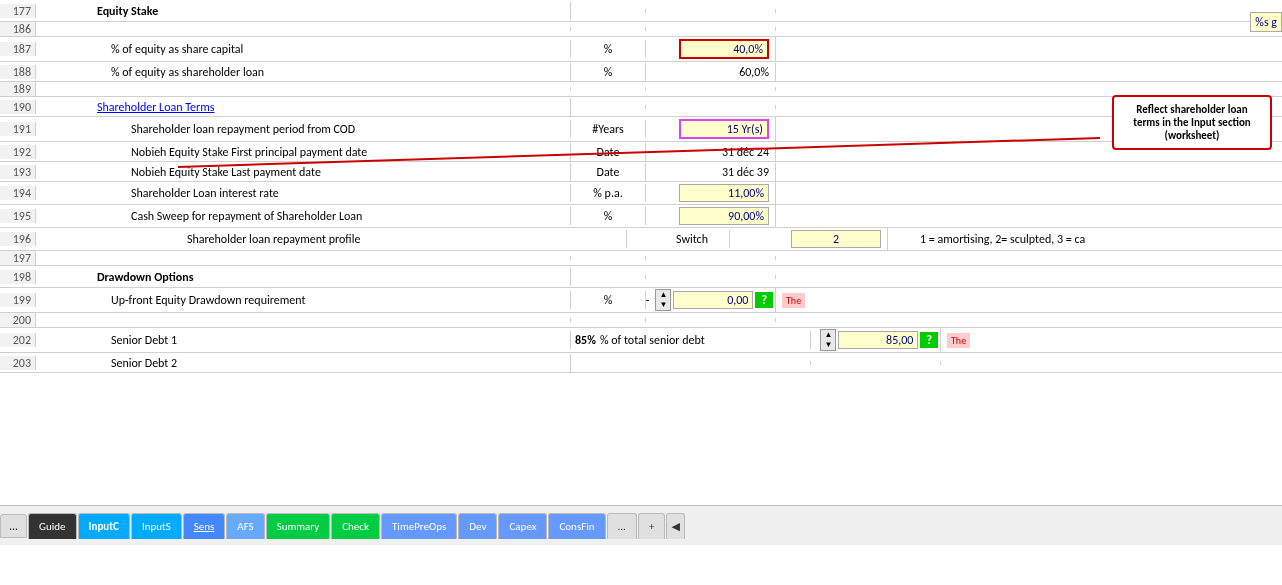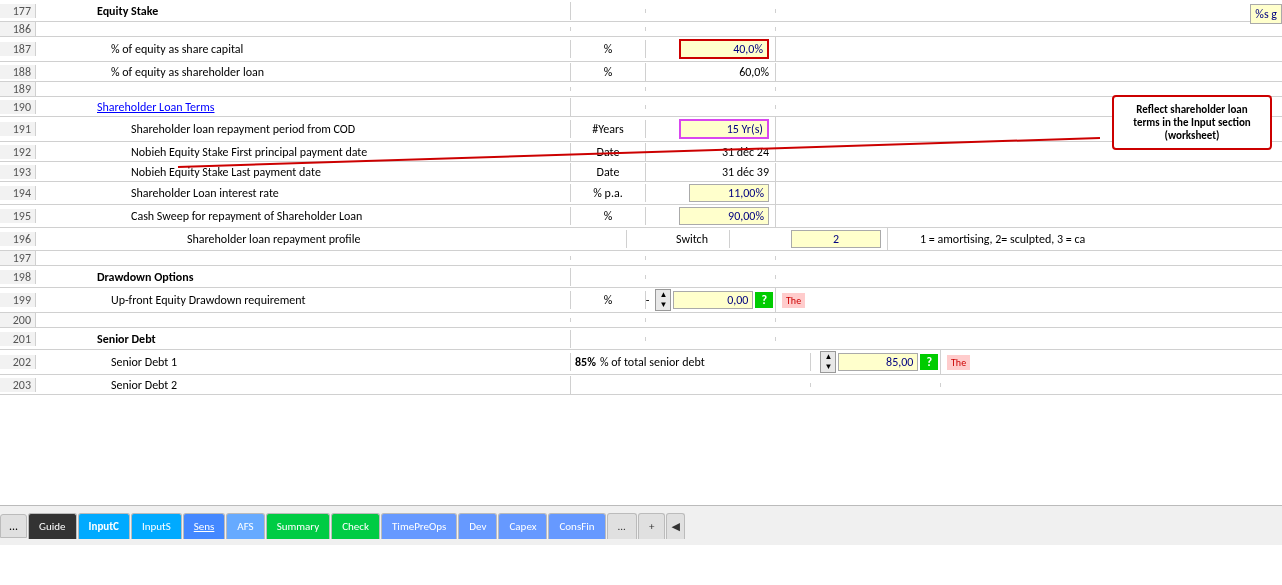--- a/index.html
+++ b/index.html
@@ -137,21 +137,21 @@
       text-align: center;
       width: 160px;
       z-index: 10;
       font-weight: bold;
     }
 
     
     .top-right-cell {
       position: absolute;
       right: 0;
-      top: 4px;
+      top: 12px;
       background: #ffffcc;
       border: 1px solid #aaa;
       padding: 2px 4px;
       font-size: 12px;
       color: #000080;
     }
 
     
     .red-border-cell {
       border: 2px solid #cc0000 !important;
@@ -329,21 +329,21 @@
       <div class="col-d" style="text-align:right;padding-right:6px;">31 déc 39</div>
       <div class="col-e"></div>
     </div>
 
     <div class="row-container" style="min-height:20px;">
       <div class="row-num">194</div>
       <div class="col-a"></div>
       <div class="col-b indent2">Shareholder Loan interest rate</div>
       <div class="col-c">% p.a.</div>
       <div class="col-d">
-        <span class="input-cell" style="display:block;width:80px;margin-left:auto;">11,00%</span>
+        <span class="input-cell" style="display:block;width:90px;margin-left:auto;">11,00%</span>
       </div>
       <div class="col-e"></div>
     </div>
 
     <div class="row-container" style="min-height:20px;">
       <div class="row-num">195</div>
       <div class="col-a"></div>
       <div class="col-b indent2">Cash Sweep for repayment of Shareholder Loan</div>
       <div class="col-c">%</div>
       <div class="col-d">
@@ -402,28 +402,20 @@
 
     <div class="row-container" style="min-height:10px;">
       <div class="row-num">200</div>
       <div class="col-a"></div>
       <div class="col-b"></div>
       <div class="col-c"></div>
       <div class="col-d"></div>
       <div class="col-e"></div>
     </div>
 
-    <div class="row-container" style="min-height:22px;">
-      <div class="row-num">201</div>
-      <div class="col-a"></div>
-      <div class="col-b bold" style="padding-left:6px;font-weight:bold;">Senior Debt</div>
-      <div class="col-c"></div>
-      <div class="col-d"></div>
-      <div class="col-e"></div>
-    </div>
 
     <div class="row-container" style="min-height:22px;">
       <div class="row-num">202</div>
       <div class="col-a"></div>
       <div class="col-b indent1">Senior Debt 1</div>
       <div style="width:240px;min-width:240px;padding:2px 4px;border-right:1px solid #d0d0d0;display:flex;align-items:center;gap:4px;">
         <span style="font-weight:bold;">85%</span>
         <span>% of total senior debt</span>
       </div>
       <div class="col-d" style="display:flex;align-items:center;justify-content:flex-end;gap:2px;padding:1px 2px;">

